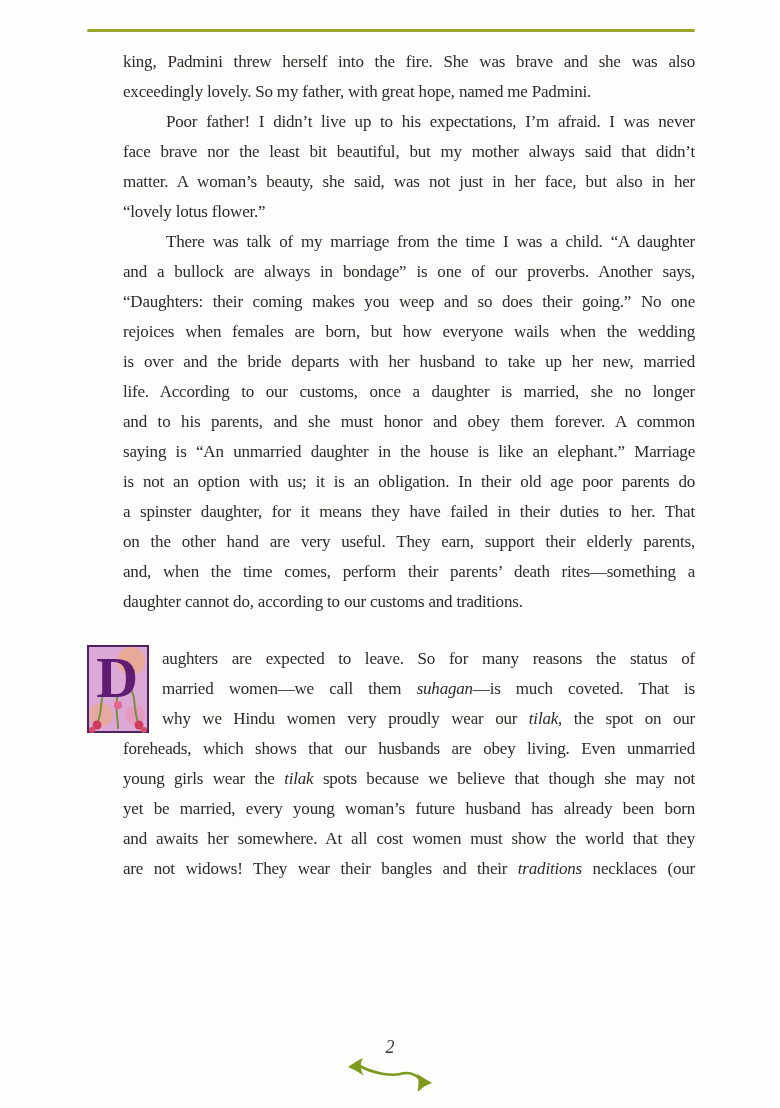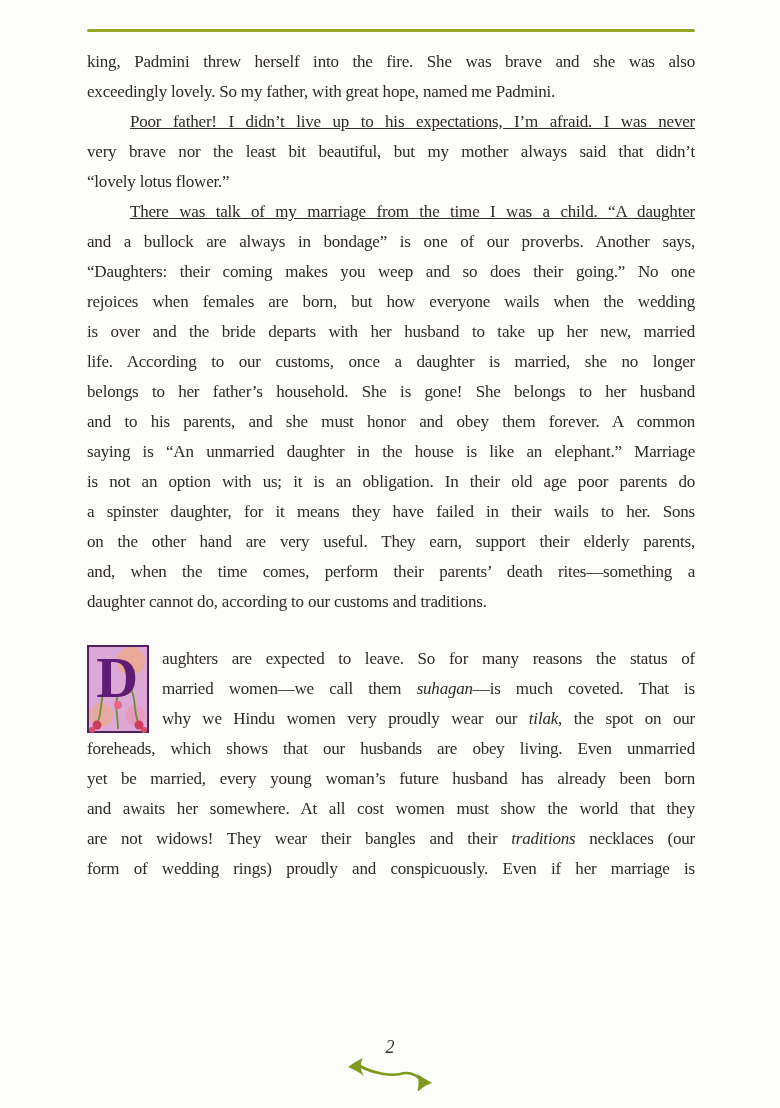--- a/index.html
+++ b/index.html
@@ -15,23 +15,23 @@
     position:absolute;left:87px;top:29px;width:608px;height:3px;
     background:var(--rule,#9aa62b);
     border-radius:2px;
   }
   .text-block{
     position:absolute;left:87px;top:47px;width:608px;
     font-size:17px;line-height:30px;letter-spacing:-0.2px;
   }
   .para{margin:0;}
   .para.has-drop{margin-top:27px;}
-  .line{text-align:justify;text-align-last:justify;white-space:nowrap;}
+  .line{text-align:justify;text-align-last:justify;white-space:nowrap;margin-left:36px;}
   .line.last{text-align-last:left;}
-  .line.indent{text-indent:43px;text-decoration:underline;}
+  .line.indent{text-indent:43px;}
   .it{font-style:italic;}
   .dropcap{
     float:left;width:62px;height:88px;margin:1px 13px 0 0;
     display:block;
   }
   .footer{
     position:absolute;left:0;top:1036px;width:780px;text-align:center;
   }
   .pagenum{
     font-style:italic;font-size:18px;line-height:22px;color:#3a3631;
@@ -44,35 +44,35 @@
 <div class="page">
   <div class="top-rule"></div>
 
   <main class="text-block">
       <div class="para">
         <div class="line"><span>king, Padmini threw herself into the fire. She was brave and she was also</span></div>
         <div class="line last"><span>exceedingly lovely. So my father, with great hope, named me Padmini.</span></div>
       </div>
       <div class="para">
         <div class="line indent"><span>Poor father! I didn’t live up to his expectations, I’m afraid. I was never</span></div>
-        <div class="line"><span>very brave nor the least bit beautiful, but my mother always said that didn’t</span></div>
+        <div class="line"><span>face brave nor the least bit beautiful, but my mother always said that didn’t</span></div>
+        <div class="line"><span>matter. A woman’s beauty, she said, was not just in her face, but also in her</span></div>
         <div class="line last"><span>“lovely lotus flower.”</span></div>
       </div>
       <div class="para">
         <div class="line indent"><span>There was talk of my marriage from the time I was a child. “A daughter</span></div>
         <div class="line"><span>and a bullock are always in bondage” is one of our proverbs. Another says,</span></div>
         <div class="line"><span>“Daughters: their coming makes you weep and so does their going.” No one</span></div>
         <div class="line"><span>rejoices when females are born, but how everyone wails when the wedding</span></div>
         <div class="line"><span>is over and the bride departs with her husband to take up her new, married</span></div>
         <div class="line"><span>life. According to our customs, once a daughter is married, she no longer</span></div>
-        <div class="line"><span>belongs to her father’s household. She is gone! She belongs to her husband</span></div>
         <div class="line"><span>and to his parents, and she must honor and obey them forever. A common</span></div>
         <div class="line"><span>saying is “An unmarried daughter in the house is like an elephant.” Marriage</span></div>
         <div class="line"><span>is not an option with us; it is an obligation. In their old age poor parents do</span></div>
-        <div class="line"><span>a spinster daughter, for it means they have failed in their wails to her. Sons</span></div>
+        <div class="line"><span>a spinster daughter, for it means they have failed in their duties to her. That</span></div>
         <div class="line"><span>on the other hand are very useful. They earn, support their elderly parents,</span></div>
         <div class="line"><span>and, when the time comes, perform their parents’ death rites—something a</span></div>
         <div class="line last"><span>daughter cannot do, according to our customs and traditions.</span></div>
       </div>
       <div class="para has-drop">
   <svg class="dropcap" viewBox="0 0 62 88" xmlns="http://www.w3.org/2000/svg" aria-hidden="true">
     <rect x="1" y="1" width="60" height="86" fill="#dca9d6" stroke="#4f2160" stroke-width="2"></rect>
     <circle cx="44" cy="16" r="14" fill="#f2a963" opacity="0.55"></circle>
     <circle cx="14" cy="70" r="12" fill="#f2a963" opacity="0.45"></circle>
     <circle cx="48" cy="70" r="10" fill="#f0889e" opacity="0.4"></circle>
@@ -83,24 +83,24 @@
     <circle cx="20" cy="42" r="3.5" fill="#e89a4e"></circle>
     <circle cx="42" cy="44" r="3.5" fill="#e89a4e"></circle>
     <circle cx="5" cy="85" r="3" fill="#d84a68"></circle>
     <circle cx="57" cy="85" r="3" fill="#d84a68"></circle>
     <text x="30" y="52" text-anchor="middle" font-size="58" font-weight="bold" font-family="&quot;Liberation Serif&quot;, serif" fill="#5e1d72">D</text>
   </svg>
 <div class="line"><span>aughters are expected to leave. So for many reasons the status of</span></div>
         <div class="line"><span>married women—we call them </span><span class="it">suhagan</span><span>—is much coveted. That is</span></div>
         <div class="line"><span>why we Hindu women very proudly wear our </span><span class="it">tilak</span><span>, the spot on our</span></div>
         <div class="line"><span>foreheads, which shows that our husbands are obey living. Even unmarried</span></div>
+        <div class="line"><span>young girls wear the </span><span class="it">tilak</span><span> spots because we believe that though she may not</span></div>
         <div class="line"><span>yet be married, every young woman’s future husband has already been born</span></div>
         <div class="line"><span>and awaits her somewhere. At all cost women must show the world that they</span></div>
         <div class="line"><span>are not widows! They wear their bangles and their </span><span class="it">traditions</span><span> necklaces (our</span></div>
-        <div class="line"><span>form of wedding rings) proudly and conspicuously. Even if her marriage is</span></div>
       </div>
     </main>
 
   <footer class="footer">
     <div class="pagenum">2</div>
     <svg class="orn" width="86" height="36" viewBox="0 0 86 36" xmlns="http://www.w3.org/2000/svg" aria-hidden="true">
       <path d="M13 11 C 27 19 45 21 53 19 C 63 16 70 20 75 26" stroke="#7d9a1e" stroke-width="2.6" fill="none"></path>
       <path d="M16 3 C 9 6 4 10 1 12 C 6 14 12 17 17 21 C 13 15 13 8 16 3 Z" fill="#7d9a1e"></path>
       <path d="M70 19 C 75 22 80 25 85 28 C 79 30 74 33 70 38 C 72 31 72 24 70 19 Z" fill="#7d9a1e"></path>
     </svg>

